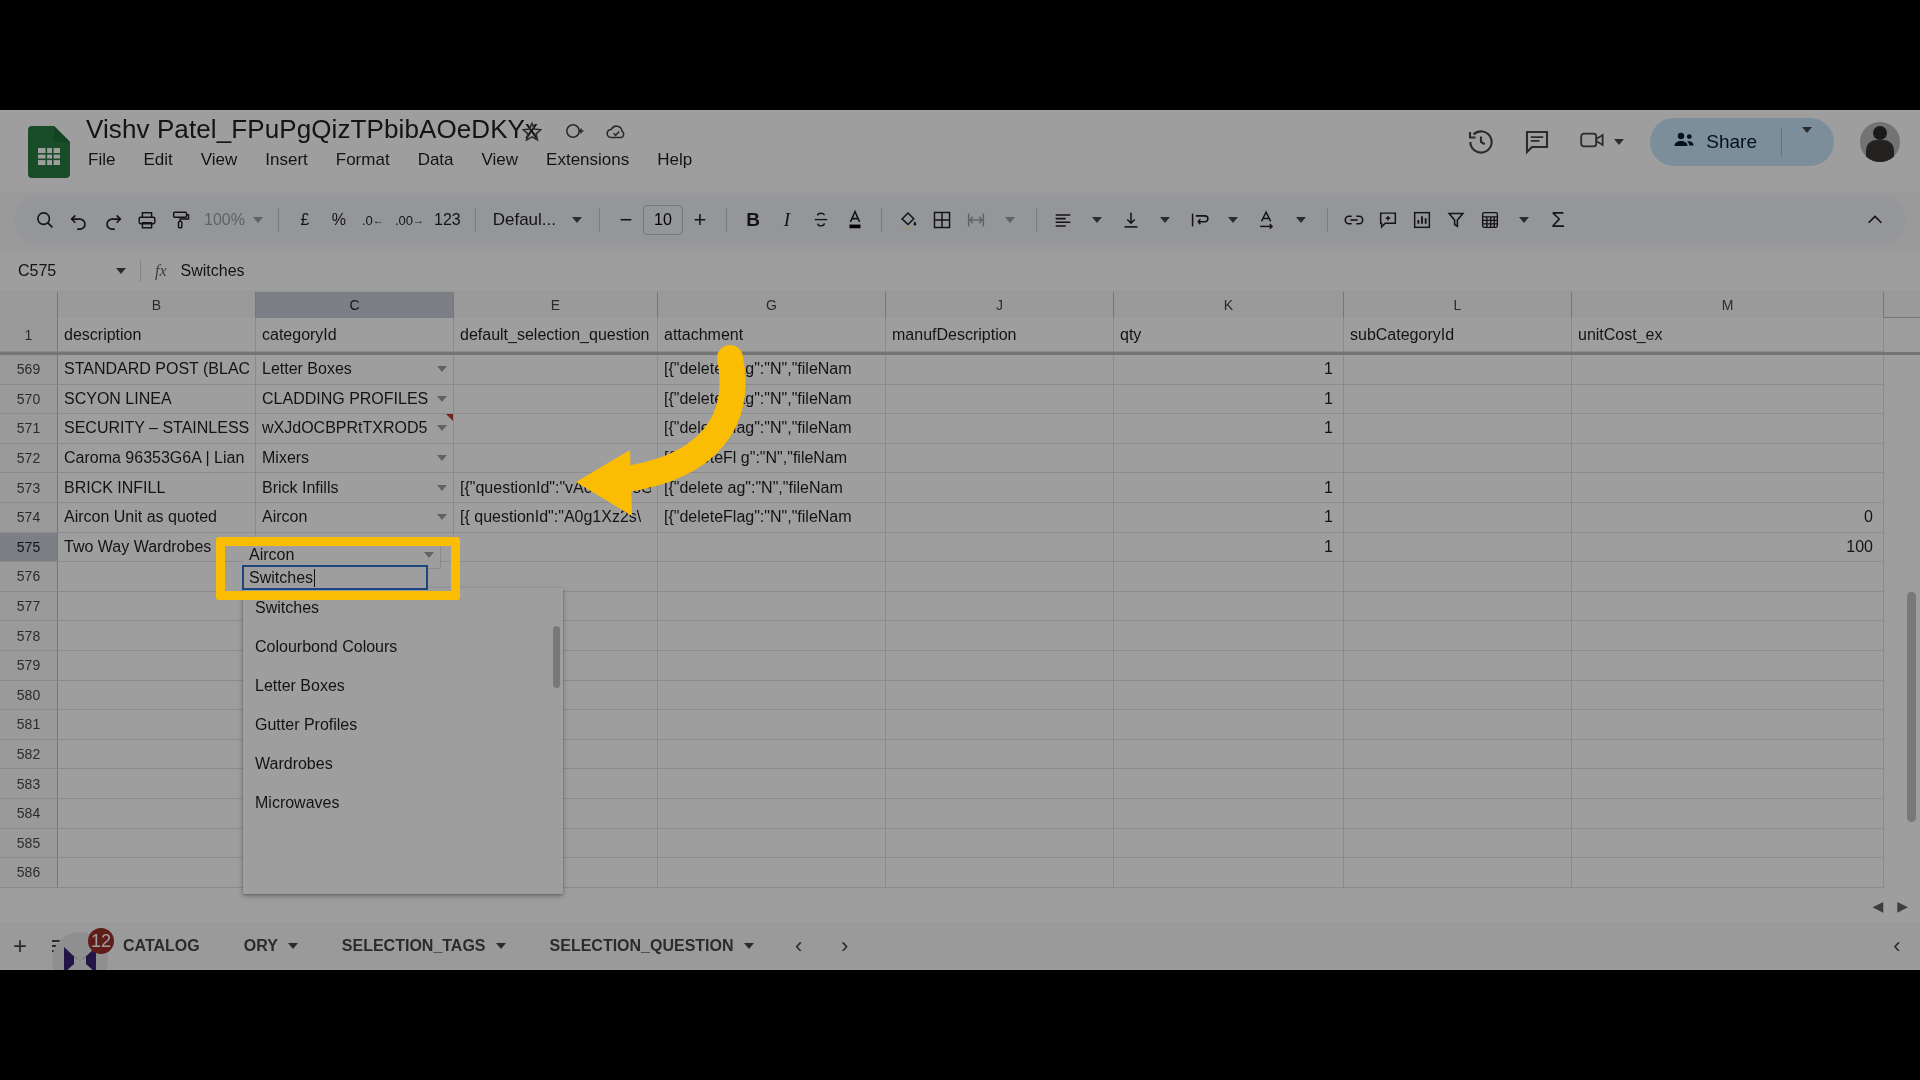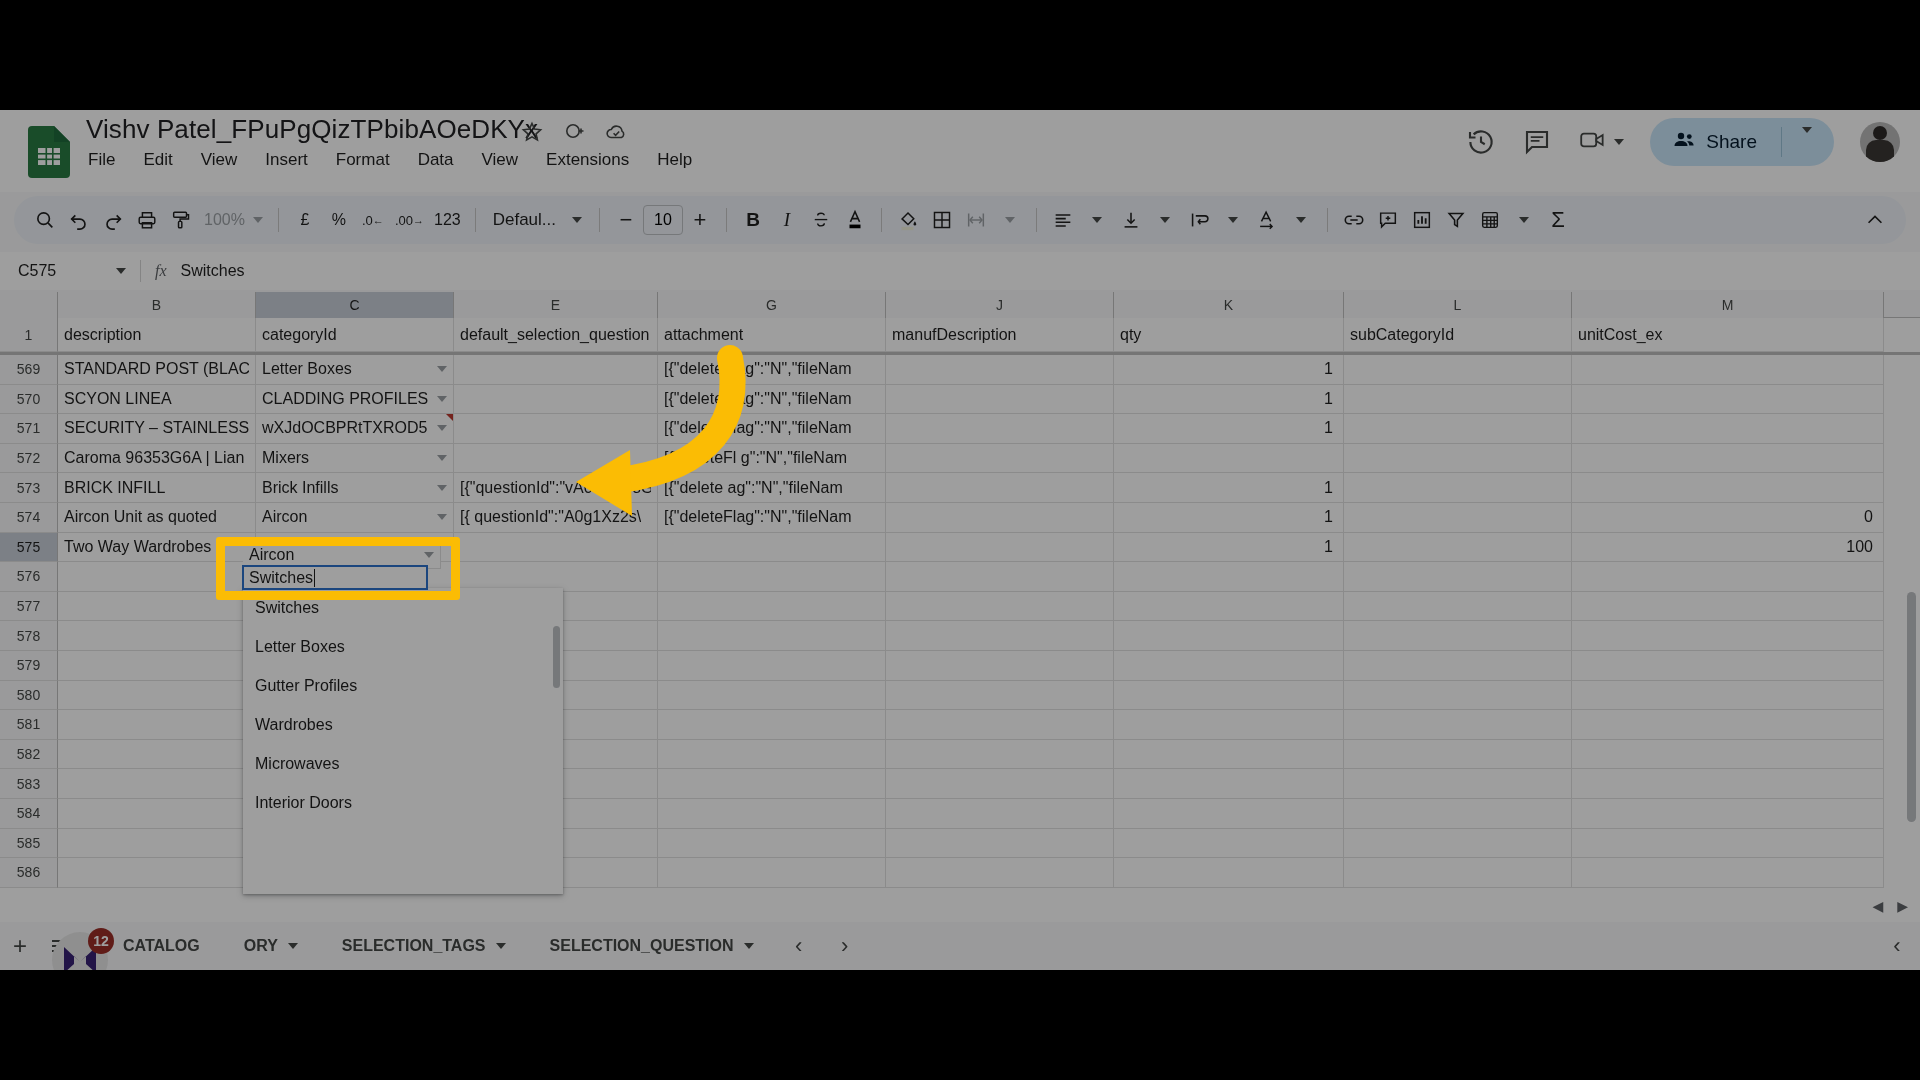--- a/index.html
+++ b/index.html
@@ -113,21 +113,21 @@
     background: #fff; border: 2px solid #1a73e8; display: flex; align-items: center;
     padding-left: 5px; font-size: 16px; color: #1f1f1f; z-index: 40;
   }
   .caretbar { display:inline-block; width:1px; height:18px; background:#1f1f1f; margin-left:1px; }
 
   
   .gm-badge { position: absolute; left: 52px; top: 822px; width: 56px; height: 56px; border-radius: 50%; background: #e7e7e7; z-index: 25; }
   .gm-badge .m { position:absolute; left:10px; top:12px; }
   .gm-count {
     position:absolute; left: 36px; top: -4px; width: 26px; height: 26px; border-radius: 50%;
-    background:#b3261e; color:#fff; font-size:14px; display:flex; align-items:center; justify-content:center; font-weight:700;
+    background:#b3261e; color:#fff; font-size:18px; display:flex; align-items:center; justify-content:center; font-weight:400;
   }
 
   
   .sheetbar { position: absolute; left: 0; bottom: 0; width: 1920px; height: 48px; background: #f8f9fa; display: flex; align-items: center; }
   .sb-icon { width: 40px; height: 40px; display:flex; align-items:center; justify-content:center; color:#444746; cursor:pointer; font-size: 24px; }
   .sb-sep { width:1px; height: 26px; background:#d5d5d5; margin: 0 10px; }
   .tab { display: flex; align-items: center; gap: 10px; height: 48px; padding: 0 22px; font-size: 16px; color: #444746; font-weight: 600; cursor: pointer; white-space: nowrap;}
   .tab.active { background: #c6cfdc; color: #0b57d0; }
   .tab .tcaret { width: 0; height: 0; border-left: 5px solid transparent; border-right: 5px solid transparent; border-top: 6px solid currentColor; }
   .navarrow { width: 46px; height:48px; display:flex; align-items:center; justify-content:center; color:#444746; font-size: 22px; cursor:pointer;}
@@ -934,33 +934,33 @@
 
       <div class="vscroll"></div>
     </div>
 
     <div class="dropdown">
       <div id="dd-items">
           <div class="dd-item">
             <span>Switches</span>
           </div>
           <div class="dd-item">
+            <span>Colourbond Colours</span>
+          </div>
+          <div class="dd-item">
             <span>Letter Boxes</span>
           </div>
           <div class="dd-item">
             <span>Gutter Profiles</span>
           </div>
           <div class="dd-item">
             <span>Wardrobes</span>
           </div>
           <div class="dd-item">
             <span>Microwaves</span>
-          </div>
-          <div class="dd-item">
-            <span>Interior Doors</span>
           </div>
         </div>
       <div class="dd-scroll"></div>
     </div>
 
     <div class="cell" style="left:243px;top:432px;width:198px;height:27px;z-index:35;">
       <span>Aircon</span>
       <span class="chip-caret"></span>
     </div>
 

